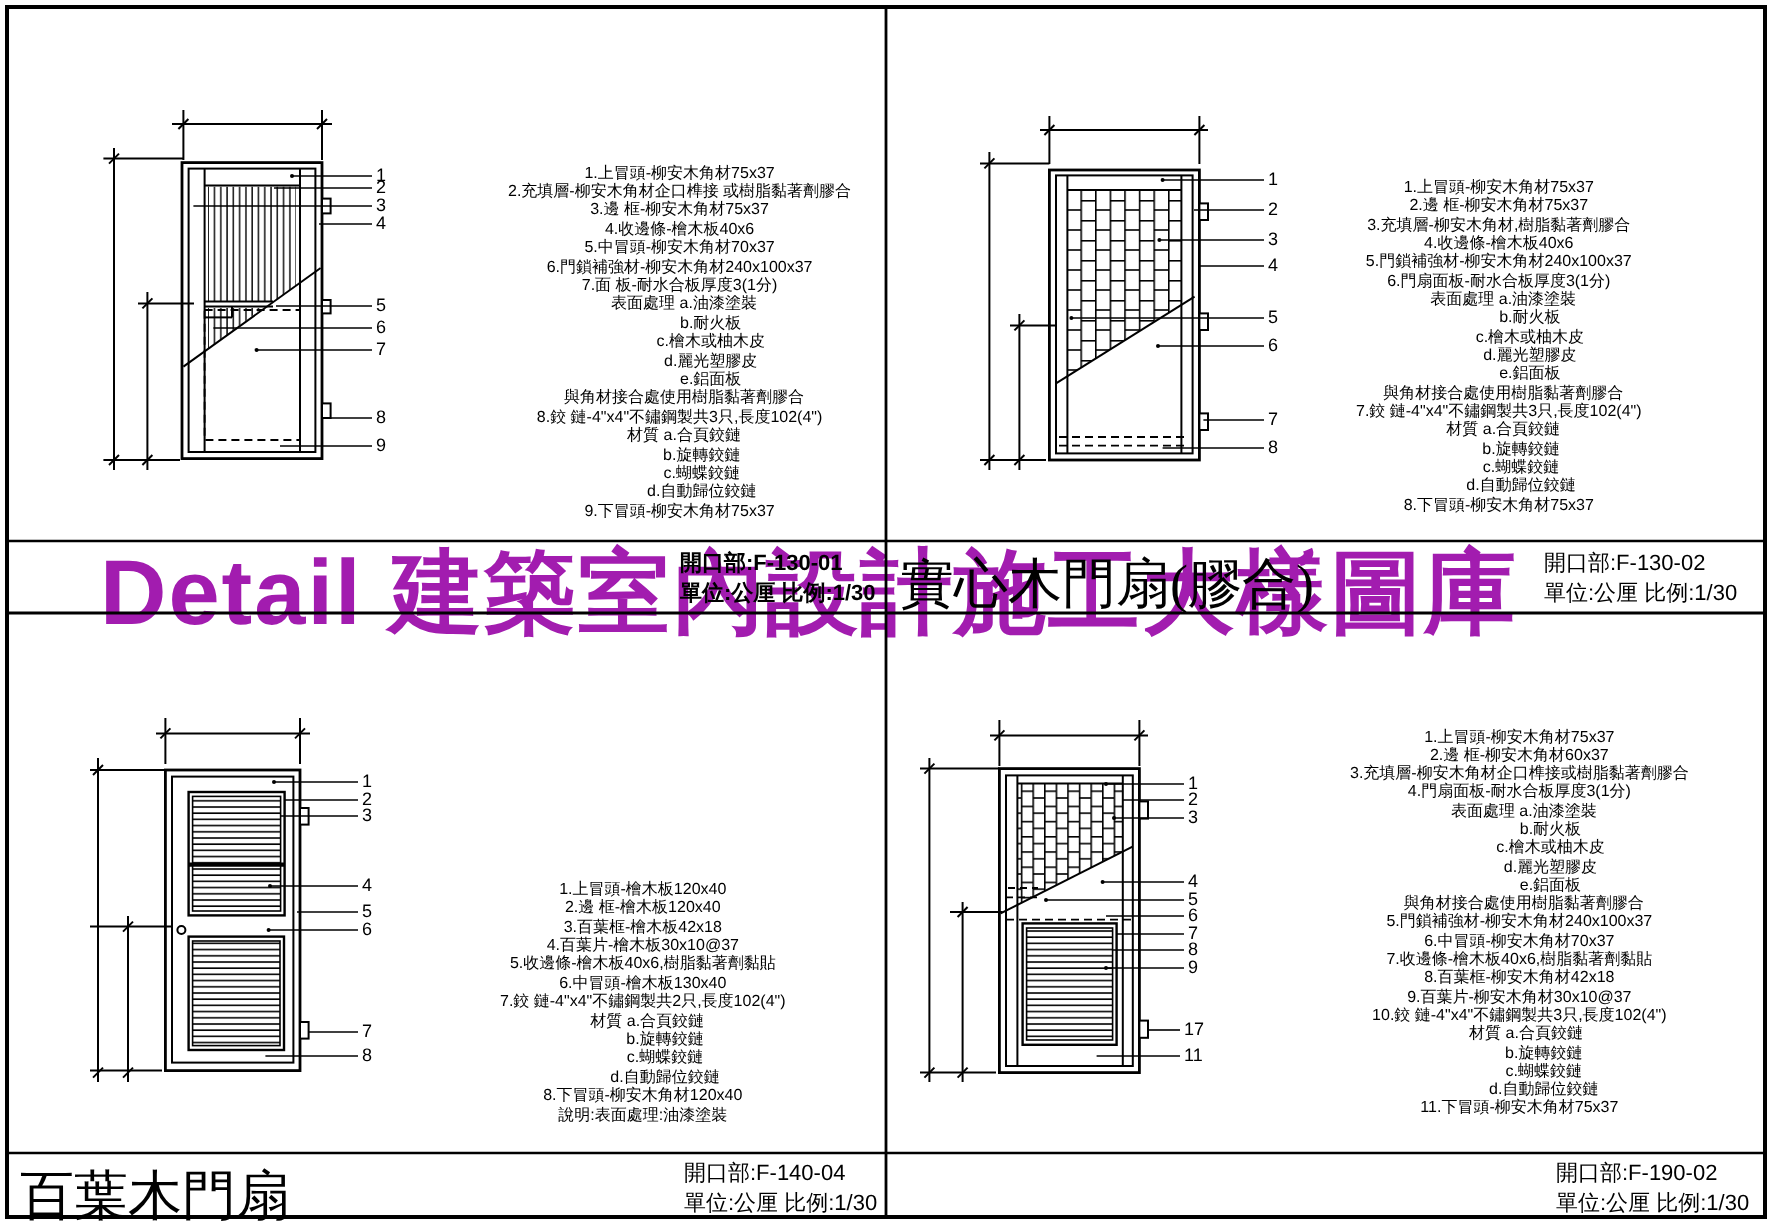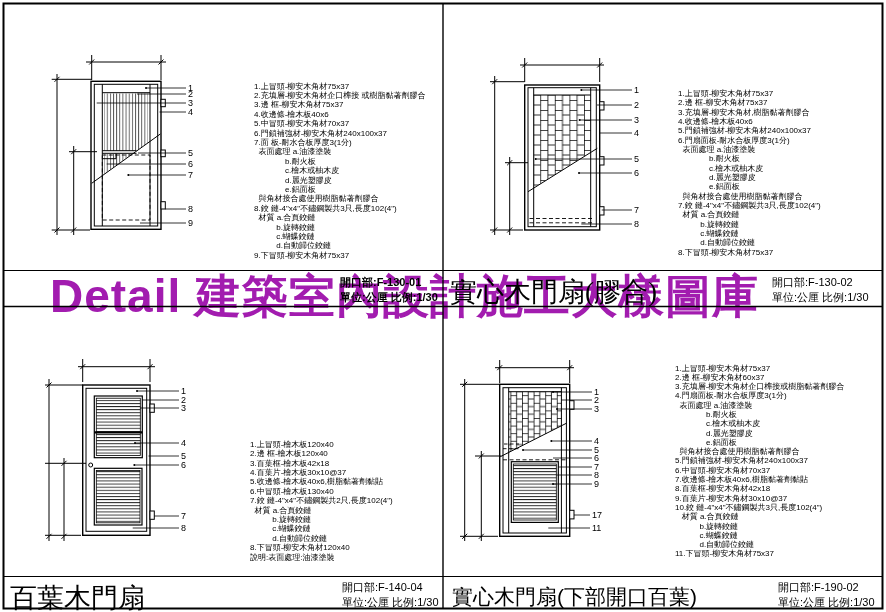--- a/index.html
+++ b/index.html
@@ -2,21 +2,21 @@
 <html><head>
 <meta charset="utf-8">
 <style>
   html,body{margin:0;padding:0;background:#888;}
   #sheet{position:relative;width:886px;height:612px;background:#ffffff;overflow:hidden;
          font-family:"Liberation Sans","DejaVu Sans",sans-serif;color:#000;}
   #wm{position:absolute;left:50px;top:266px;z-index:1;white-space:nowrap;
       font-size:46px;font-weight:bold;letter-spacing:1px;color:#a21caf;}
   svg.lines{position:absolute;left:0;top:0;z-index:2;}
   .txt{position:absolute;z-index:3;}
-  .notes{white-space:pre;font-size:8px;line-height:9.4px;letter-spacing:0;}
+  .notes{white-space:pre;font-size:8px;line-height:9.4px;letter-spacing:0;text-align:center;}
   .callout{position:absolute;z-index:3;font-size:9px;line-height:9px;transform:translate(0,-50%);}
   .title{font-size:27px;font-weight:normal;white-space:nowrap;letter-spacing:0px;}
   .title.small{font-size:21px;}
   .info{font-size:11px;line-height:15px;white-space:nowrap;}
 </style>
 </head>
 <body>
 
 <div id="sheet">
 
@@ -298,19 +298,18 @@
     <div>開口部:F-130-02</div>
     <div>單位:公厘 比例:1/30</div>
   </div>
 
   <div class="txt title" style="left:10px;top:580px;">百葉木門扇</div>
   <div class="txt info" style="left:342px;top:580px;">
     <div>開口部:F-140-04</div>
     <div>單位:公厘 比例:1/30</div>
   </div>
 
-  <div class="txt title small" style="left:452px;top:583px;">實心木門扇(下部開口百葉)</div>
   <div class="txt info" style="left:778px;top:580px;">
     <div>開口部:F-190-02</div>
     <div>單位:公厘 比例:1/30</div>
   </div>
 
 </div>
 
 </body></html>

